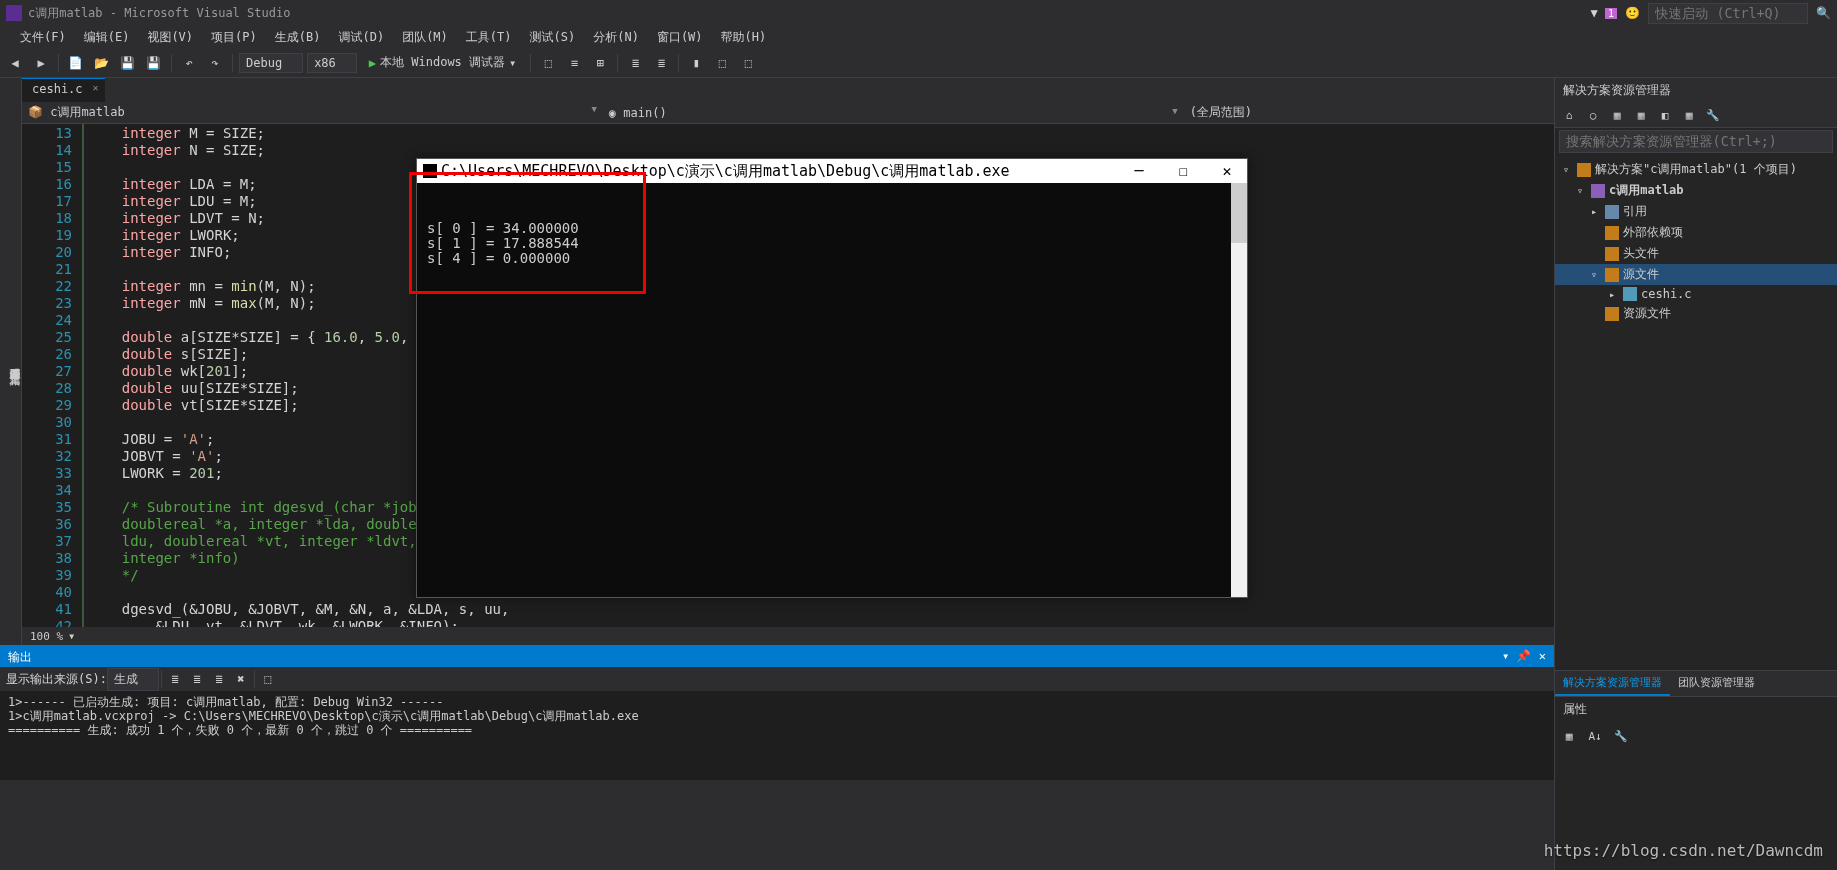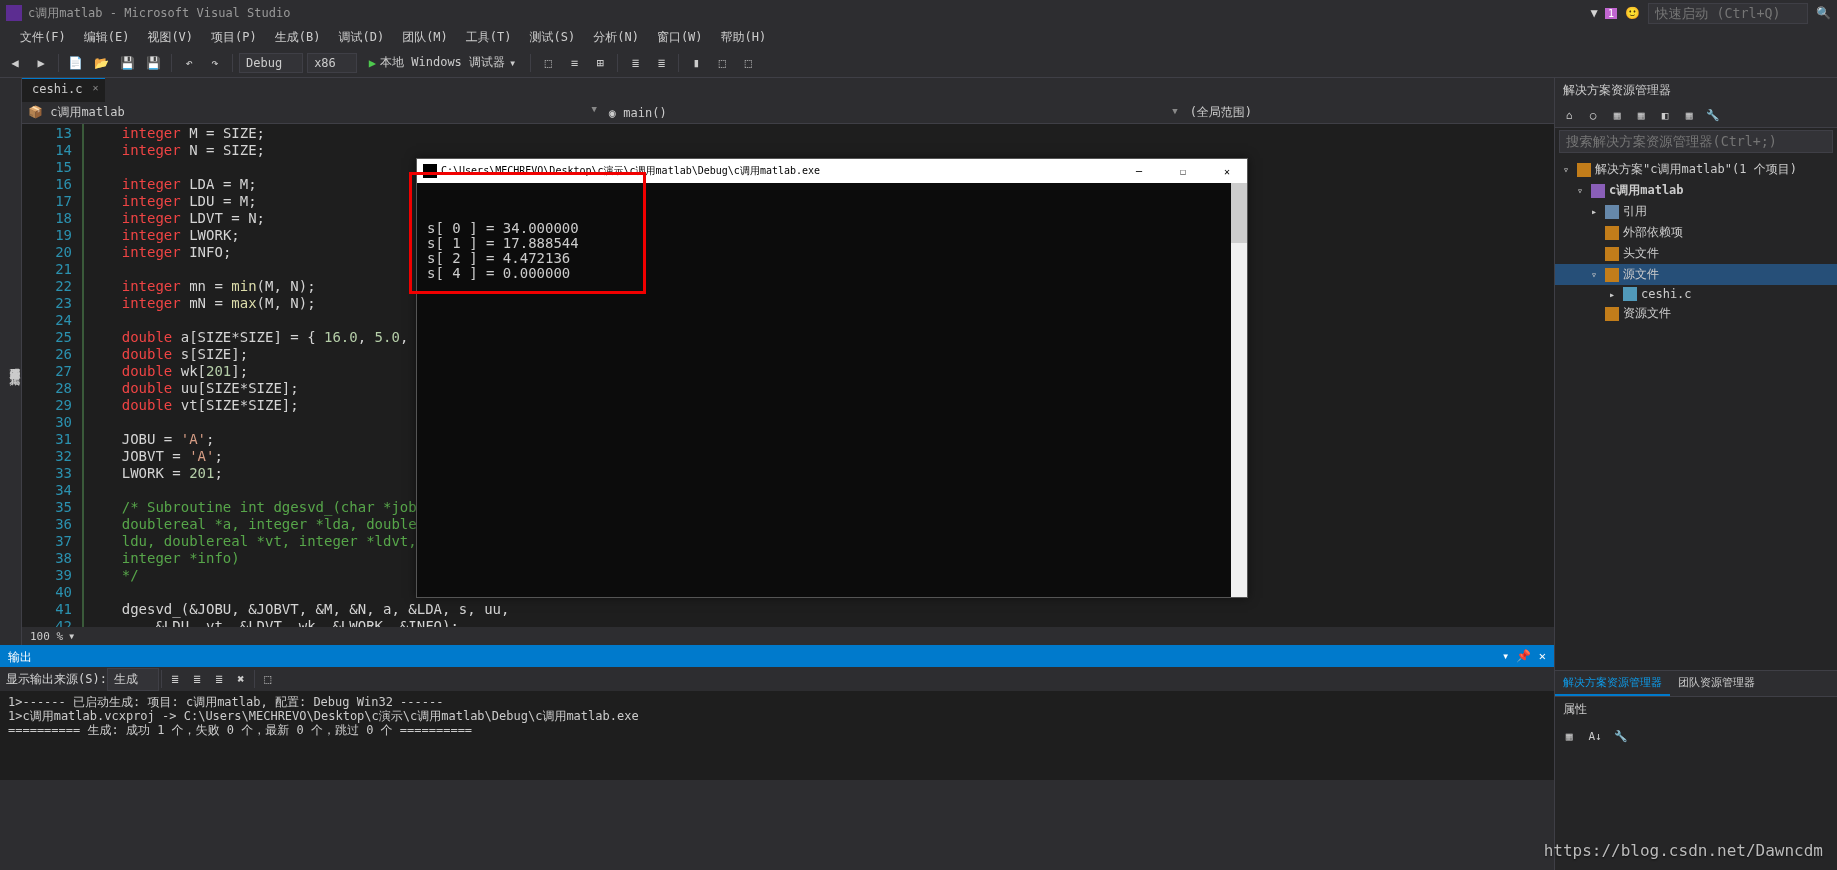--- a/index.html
+++ b/index.html
@@ -27,21 +27,21 @@
 .file-tab .x { position:absolute; right:6px; top:3px; color:#888; font-size:10px; }
 .nav-bar { background:#2d2d30; height:22px; display:flex; align-items:center; border-bottom:1px solid #3f3f46; }
 .nav-combo { flex:1; padding:2px 6px; color:#ccc; position:relative; }
 .nav-combo::after { content:"▼"; position:absolute; right:6px; font-size:9px; color:#888; }
 .nav-mid { flex:0 0 36%; }
 .code-pane { flex:1; display:flex; overflow:hidden; background:#1e1e1e; position:relative; }
 .gutter { width:60px; text-align:right; color:#2b91af; padding:1px 10px 0 0; font-family:Consolas,monospace; font-size:14px; line-height:17px; background:#1e1e1e; }
 .gutter div { height:17px; }
 .code { flex:1; padding:1px 0 0 4px; font-family:Consolas,monospace; font-size:14px; line-height:17px; white-space:pre; border-left:2px solid #3a5a3a; position:relative; }
 .code-lines { position:relative; }
-.k-type { color:#ef4444; } .k-num { color:#b5cea8; } .k-str { color:#d69d85; }
+.k-type { color:#fca5a5; } .k-num { color:#b5cea8; } .k-str { color:#d69d85; }
 .k-cmt { color:#57a64a; } .k-id { color:#dcdcaa; }
 .scrollbar-v { position:absolute; right:0; top:0; bottom:0; width:15px; background:#2d2d30; }
 .scrollbar-thumb { position:absolute; top:60px; width:15px; height:80px; background:#424245; }
 .zoom-bar { height:18px; background:#2d2d30; color:#ccc; padding:0 8px; display:flex; align-items:center; font-size:11px; }
 .zoom-bar::after { content:"▼"; margin-left:6px; font-size:8px; }
 .bottom-panel { height:135px; display:flex; flex-direction:column; border-top:2px solid #007acc; }
 .bp-header { background:#007acc; color:#fff; padding:2px 8px; display:flex; justify-content:space-between; align-items:flex-start; height:20px; }
 .bp-tools { background:#2d2d30; padding:3px 6px; display:flex; align-items:center; height:24px; }
 .bp-combo { background:#333337; border:1px solid #3f3f46; color:#ccc; padding:2px 20px 2px 6px; }
 .bp-body { flex:1; background:#1e1e1e; color:#ccc; padding:4px 8px; font-family:Consolas,"宋体",monospace; font-size:12px; line-height:14px; white-space:pre; overflow:hidden; }
@@ -57,21 +57,21 @@
 .ico { width:14px; height:14px; display:inline-block; }
 .ico-sln { background:#c27d1a; } .ico-prj { background:#8a5fb8; } .ico-fld { background:#c27d1a; } .ico-ref { background:#68a; } .ico-c { background:#519aba; }
 .rp-tabs { display:flex; background:#2d2d30; border-top:1px solid #3f3f46; }
 .rp-tab { padding:4px 8px; color:#ccc; cursor:pointer; font-size:11px; }
 .rp-tab.active { color:#0e99e6; border-bottom:2px solid #007acc; }
 .props { background:#252526; border-top:1px solid #3f3f46; }
 .props-hd { padding:4px 8px; color:#ccc; }
 .props-tb { padding:4px; display:flex; gap:6px; }
 .props-body { height:120px; }
 .console-win { position:absolute; left:416px; top:158px; width:832px; height:440px; background:#0c0c0c; border:1px solid #555; box-shadow:0 0 10px rgba(0,0,0,0.5); }
-.console-title { background:#fff; color:#000; height:24px; display:flex; align-items:center; padding:0 6px; font-size:10px; justify-content:space-between; }
+.console-title { background:#fff; color:#000; height:24px; display:flex; align-items:center; padding:0 6px; font-size:15px; justify-content:space-between; }
 .console-title-left { display:flex; align-items:center; gap:4px; }
 .console-ico { width:14px; height:14px; background:#000; }
 .win-btns { display:flex; gap:16px; color:#000; }
 .win-btn { cursor:pointer; width:28px; text-align:center; }
 .console-body { padding:8px 10px; font-family:"宋体",Consolas,monospace; font-size:14px; color:#ccc; white-space:pre; line-height:15px; position:relative; height:calc(100% - 24px); }
 .console-sb { position:absolute; right:0; top:0; bottom:0; width:16px; background:#f0f0f0; }
 .console-sb-thumb { width:16px; height:60px; background:#cdcdcd; }
 .red-box { position:absolute; left:409px; top:172px; width:237px; height:122px; border:3px solid #f10000; pointer-events:none; z-index:99; }
 .watermark { position:absolute; right:14px; bottom:10px; color:#bbb; font-size:16px; z-index:50; text-shadow:0 1px 2px rgba(0,0,0,0.6); }
 </style>
@@ -283,18 +283,18 @@
       <span class="console-ico"></span>
       <span>C:\Users\MECHREVO\Desktop\c演示\c调用matlab\Debug\c调用matlab.exe</span>
     </div>
     <div class="win-btns">
       <span class="win-btn">─</span>
       <span class="win-btn">☐</span>
       <span class="win-btn">✕</span>
     </div>
   </div>
   <div class="console-body" id="console-out">
-    <div>s[ 0 ] = 34.000000</div><div>s[ 1 ] = 17.888544</div><div>s[ 2 ] = 4.472136</div><div>s[ 4 ] = 0.000000</div><div class="console-sb"><div class="console-sb-thumb"></div></div>
+    <div>s[ 0 ] = 34.000000</div><div>s[ 1 ] = 17.888544</div><div>s[ 4 ] = 0.000000</div><div class="console-sb"><div class="console-sb-thumb"></div></div>
   </div>
 </div>
 
 <div class="red-box"></div>
 <div class="watermark">https://blog.csdn.net/Dawncdm</div>
 
 </body></html>

